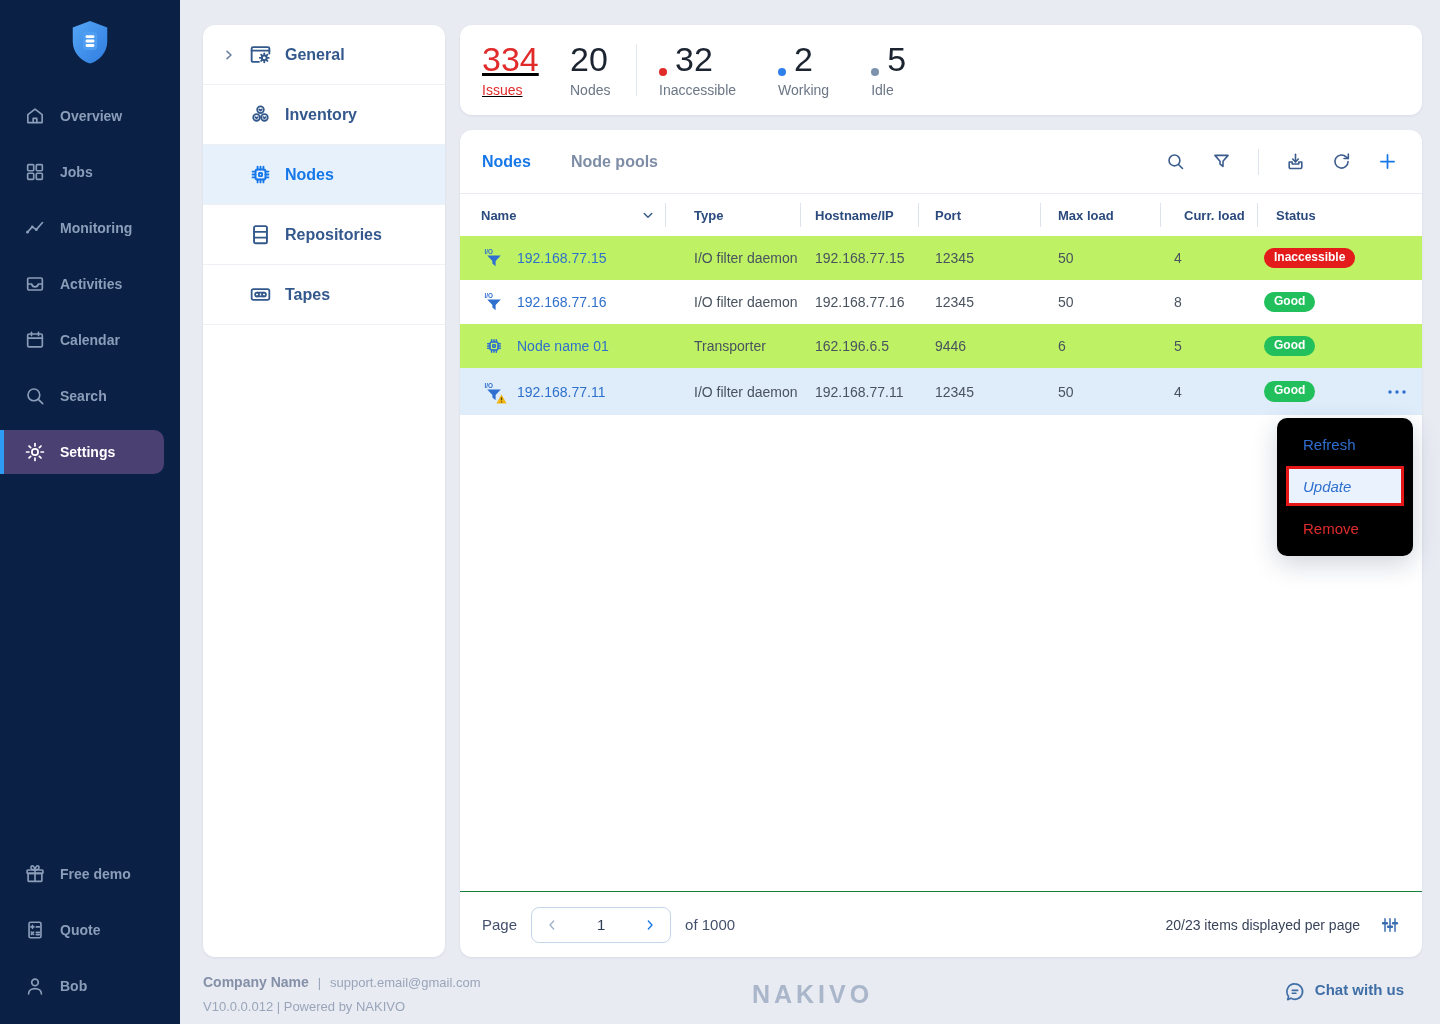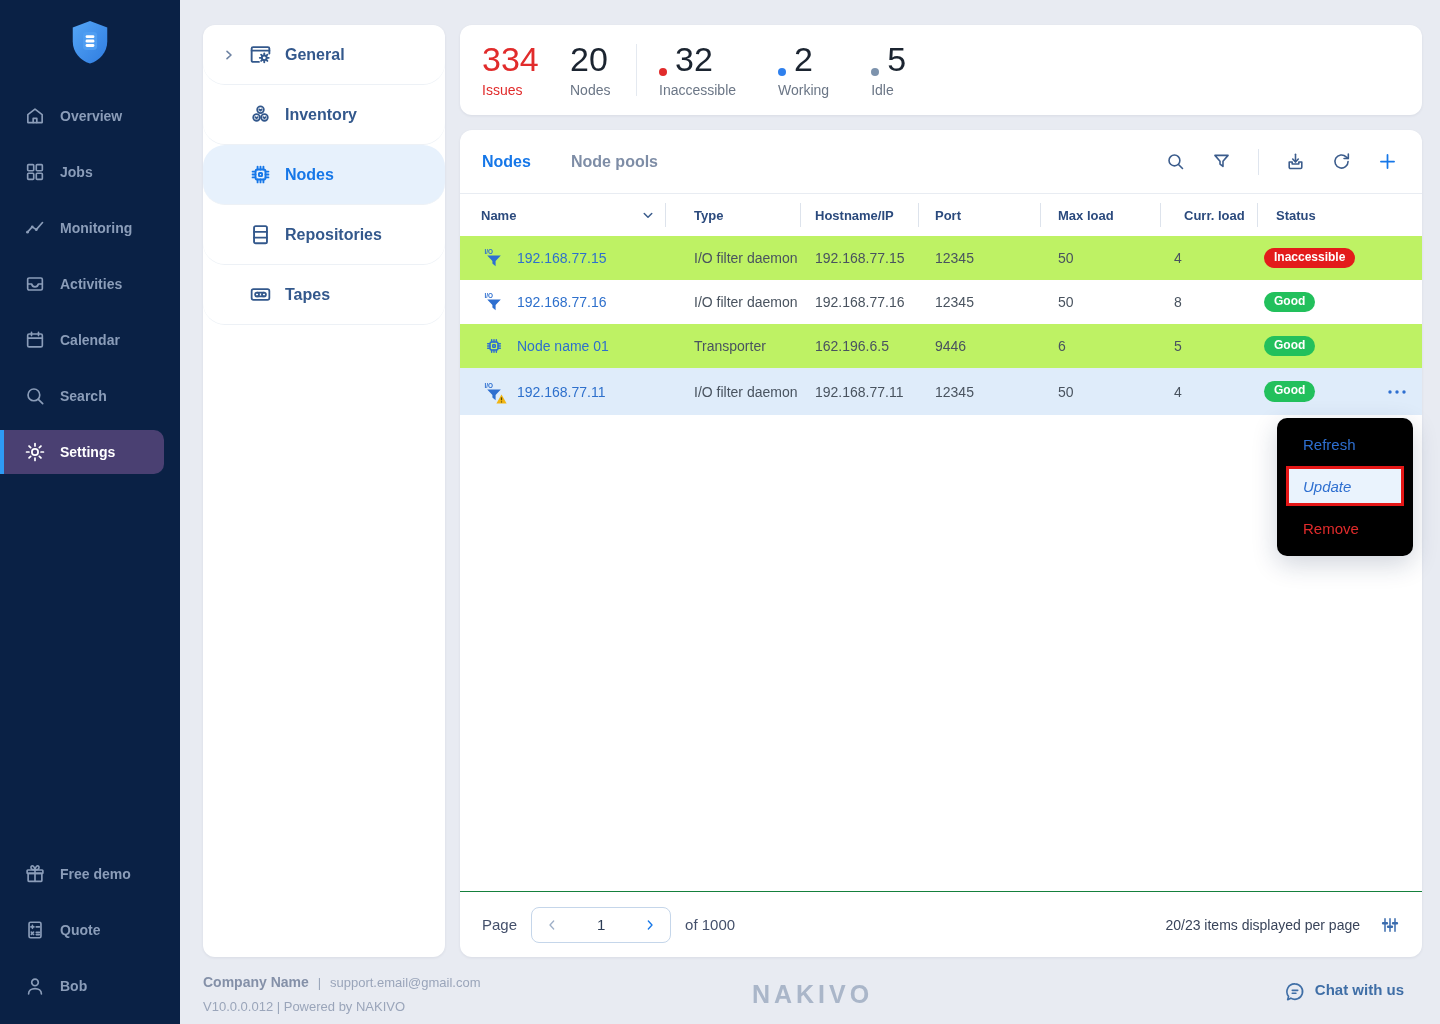--- a/index.html
+++ b/index.html
@@ -11,33 +11,33 @@
   .sidebar { position:absolute; left:0; top:0; width:180px; height:1024px; background:#0a2145; display:flex; flex-direction:column; }
   .logo-wrap { height:88px; display:flex; align-items:center; justify-content:center; }
   .nav-item { position:relative; height:56px; display:flex; align-items:center; gap:14px; padding-left:24px; color:#8b9db9; font-weight:700; font-size:14px; cursor:pointer; }
   .nav-item svg { width:22px; height:22px; flex:0 0 auto; }
   .nav-item.active { height:44px; margin:6px 16px 6px 0; background:#4a4072; color:#ffffff; border-radius:0 10px 10px 0; }
   .nav-item.active::before { content:""; position:absolute; left:0; top:0; bottom:0; width:4px; background:#2e9bf5; }
   .bottom-nav { margin-top:auto; padding-bottom:10px; }
 
   
   .snav { position:absolute; left:203px; top:25px; width:242px; height:932px; background:#fff; border-radius:12px; box-shadow:0 1px 3px rgba(16,30,60,.07); overflow:hidden; }
-  .snav-item { height:60px; display:flex; align-items:center; padding-left:18px; border-bottom:1px solid #edf1f6; color:#33588c; font-weight:700; font-size:16px; cursor:pointer;border-radius:22px; }
+  .snav-item { height:60px; display:flex; align-items:center; padding-left:18px; border-bottom:1px solid #edf1f6; color:#33588c; font-weight:700; font-size:16px; cursor:pointer; }
   .snav-item .chev { width:16px; height:16px; color:#6e83a3; margin-right:11px; }
   .snav-item .chev-space { width:27px; }
   .snav-item svg.ic { width:25px; height:25px; margin-right:12px; }
   .snav-item.active { background:#e7f1fc; color:#1677e8; }
 
   
   .stats-card { position:absolute; left:460px; top:25px; width:962px; height:90px; background:#fff; border-radius:12px; box-shadow:0 1px 3px rgba(16,30,60,.07); display:flex; align-items:center; padding:0 22px; }
   .stat-block { display:flex; flex-direction:column; gap:6px; }
   .stat-num { font-size:34px; color:#1b2430; line-height:1; }
   .stat-label { font-size:14px; color:#6b7686; }
   .stat-issues .stat-num, .stat-issues .stat-label { color:#e12b2b; }
-  .stat-issues { width:88px; }
+  .stat-issues { width:88px;text-decoration:underline; }
   .stat-nodes { width:64px; }
   .stats-divider { width:1px; height:52px; background:#e4e9f0; margin:0 22px 0 2px; }
   .dot-stat { display:flex; flex-direction:column; gap:6px; margin-right:42px; }
   .dot-row { display:flex; align-items:flex-end; gap:8px; }
   .dot { width:8px; height:8px; border-radius:50%; }
   .dot-red{ background:#e12b2b; } .dot-blue{ background:#2f80ed; } .dot-gray{ background:#7d93ad; }
 
   .table-card { position:absolute; left:460px; top:130px; width:962px; height:827px; background:#fff; border-radius:12px; box-shadow:0 1px 3px rgba(16,30,60,.07); display:flex; flex-direction:column; }
   .toolbar { height:64px; border-bottom:1px solid #e8ecf2; display:flex; align-items:center; padding:0 24px 0 22px; flex:0 0 auto; }
   .tabs { display:flex; gap:40px; }

